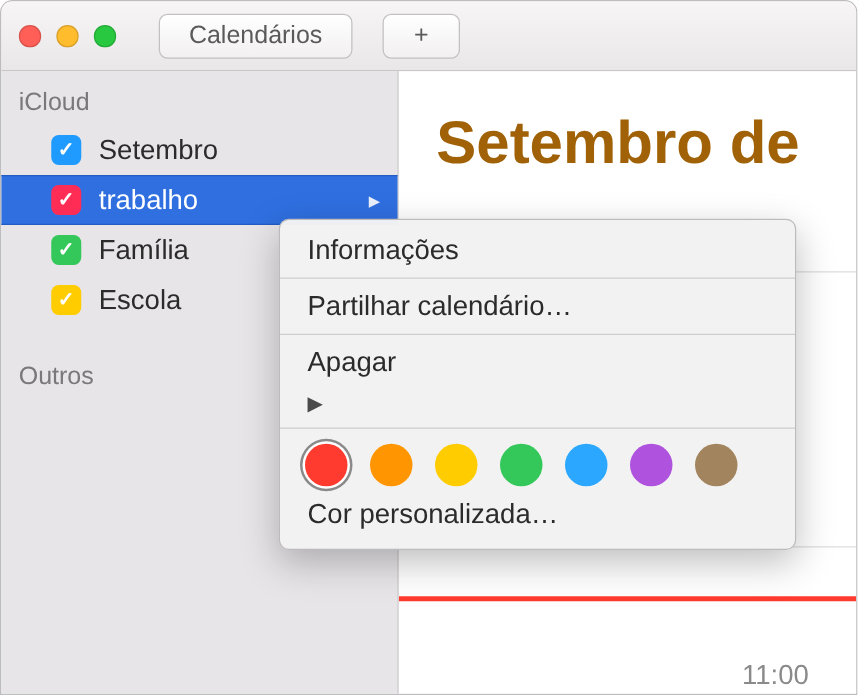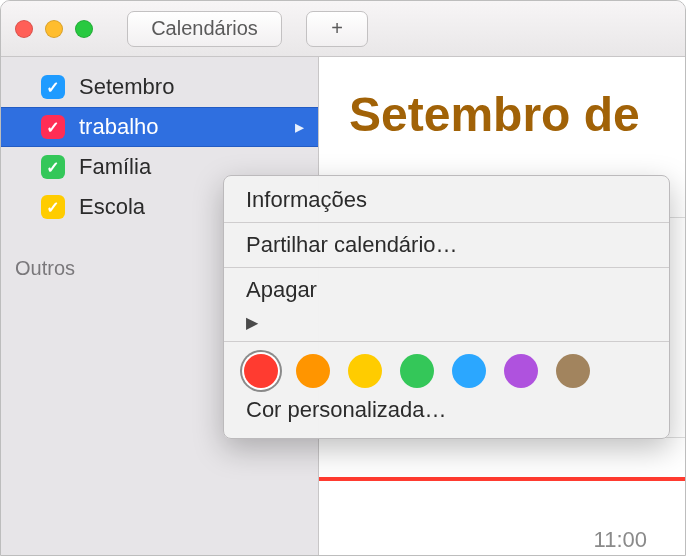--- a/index.html
+++ b/index.html
@@ -114,21 +114,21 @@
       position:absolute;
       right: 38px;
       font-size:22px;
       color:#8a8a8a;
     }
     
     .context-menu {
       position:absolute;
       left: 222px;
       top: 174px;
-      width: 447px;
+      width: 414px;
       background: rgba(242,242,242,0.98);
       border: 1px solid #bcbabc;
       border-radius: 8px;
       box-shadow: 0 10px 30px rgba(0,0,0,0.25);
       padding: 6px 0 10px 0;
       font-size: 22px;
       color:#2b2b2b;
     }
     .menu-item {
       padding: 5px 22px;
@@ -166,20 +166,21 @@
     </div>
     <div class="toolbar-btn add-btn">
       <span>+</span>
     </div>
   </div>
 
   <div class="content">
 
     <div class="sidebar">
 
+      <div class="group-label">iCloud</div>
 
       <div class="cal-item">
         <div class="cal-check" style="background:#1f9bff">✓</div>
         <span>Setembro</span>
       </div>
 
       <div class="cal-item selected">
         <div class="cal-check" style="background:#ff2d55">✓</div>
         <span>trabalho</span>
         <span class="chevron-right">▸</span>

